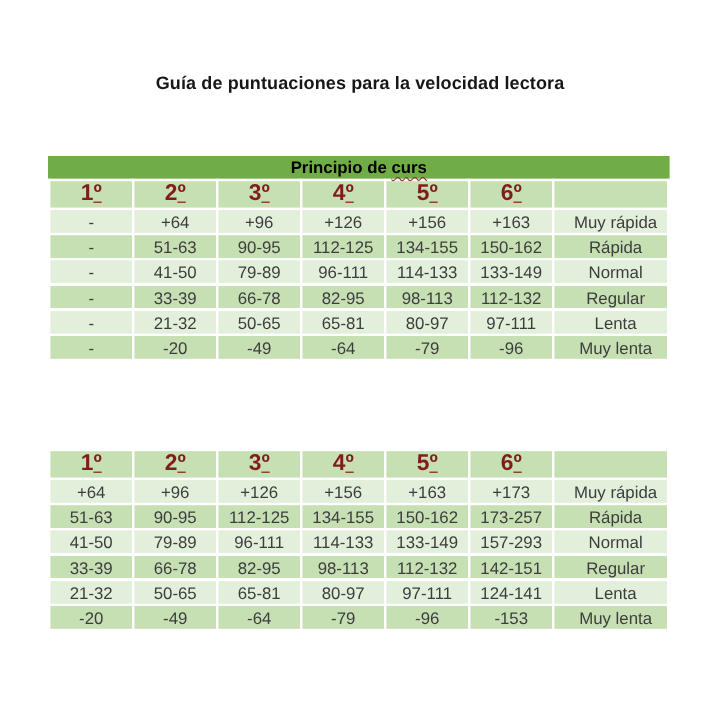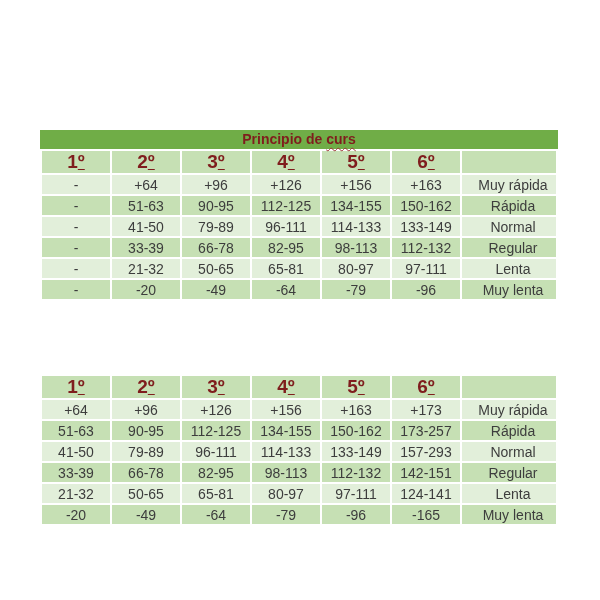--- a/index.html
+++ b/index.html
@@ -26,21 +26,21 @@
     position: absolute;
     left: 40px;
     width: 518px;
   }
   .tbl-1 { top: 130px; }
   .tbl-2 { top: 374px; }
   .band {
     height: 19px;
     line-height: 19px;
     background: #70ad47;
-    color: #7f1d1d;
+    color: #000000;
     font-weight: bold;
     font-size: 14px;
     text-align: center;
   }
   .sq {
     text-decoration: underline;
     text-decoration-style: wavy;
     text-decoration-color: #9c3434;
     text-decoration-thickness: 1px;
     text-underline-offset: 3px;
@@ -76,20 +76,21 @@
   td.label {
     text-align: center;
     padding-left: 8px;
   }
 </style>
 </head>
 <body>
 
 <div class="canvas">
 
+  <div class="page-title">Guía de puntuaciones para la velocidad lectora</div>
 
   <section class="tbl tbl-1">
     <div class="band"><span>Principio de </span><span class="sq">curs</span></div>
     <table>
       <colgroup>
         <col class="c-num">
           <col class="c-num">
           <col class="c-num">
         <col class="c-num">
           <col class="c-num">
@@ -233,20 +234,20 @@
             <td>97-111</td>
             <td>124-141</td>
             <td class="label">Lenta</td>
           </tr>
           <tr class="medium">
             <td>-20</td>
             <td>-49</td>
             <td>-64</td>
             <td>-79</td>
             <td>-96</td>
-            <td>-165</td>
+            <td>-153</td>
             <td class="label">Muy lenta</td>
           </tr>
         </tbody>
     </table>
   </section>
 
 </div>
 
 </body></html>

